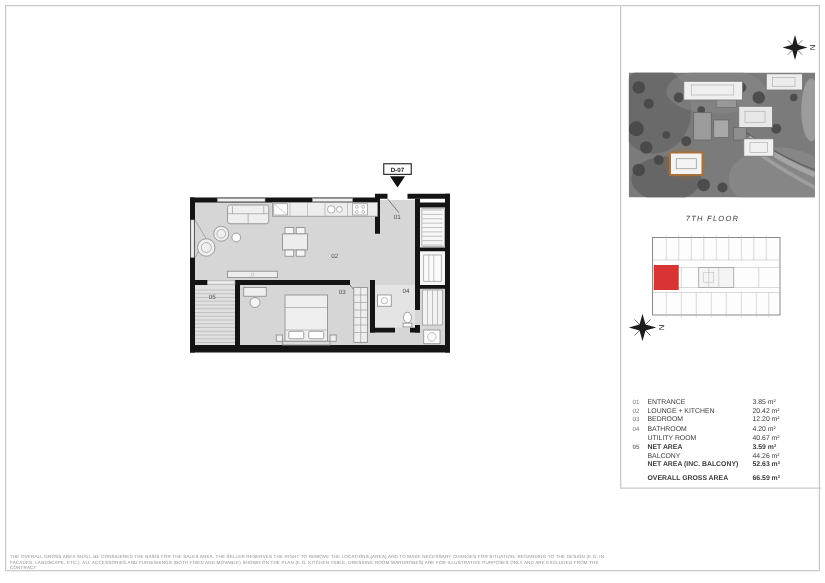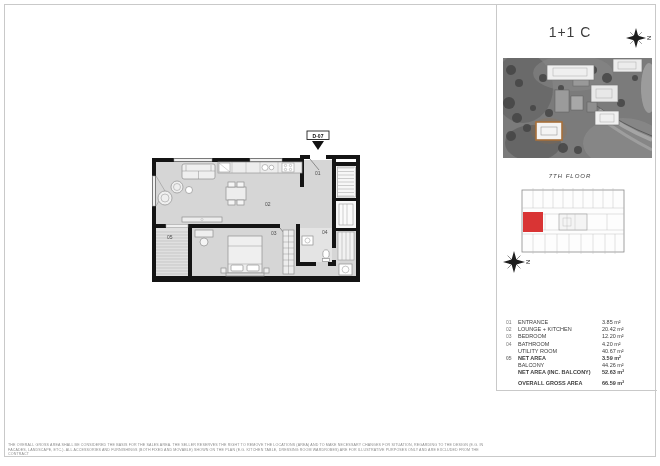--- a/index.html
+++ b/index.html
@@ -154,21 +154,20 @@
 
     <g font-size="5" fill="#4f4f4f">
       <text x="183" y="57">01</text>
       <text x="133" y="88">02</text>
       <text x="139" y="117">03</text>
       <text x="190" y="116">04</text>
       <text x="35" y="121">05</text>
     </g>
   </svg>
 
-  <div class="unit-title">1+1 C</div>
 
   <div class="compass compass-top">
     <svg width="20" height="20" viewBox="0 0 24 24">
       <path d="M5 5L19 19M19 5L5 19" stroke="#333" stroke-width="0.6"></path>
       <path d="M12 0L14.6 9.4L24 12L14.6 14.6L12 24L9.4 14.6L0 12L9.4 9.4Z" fill="#1d1d1d"></path>
     </svg>
     <span class="compass-letter">N</span>
   </div>
 
   <svg class="aerial" viewBox="0 0 149 100">

